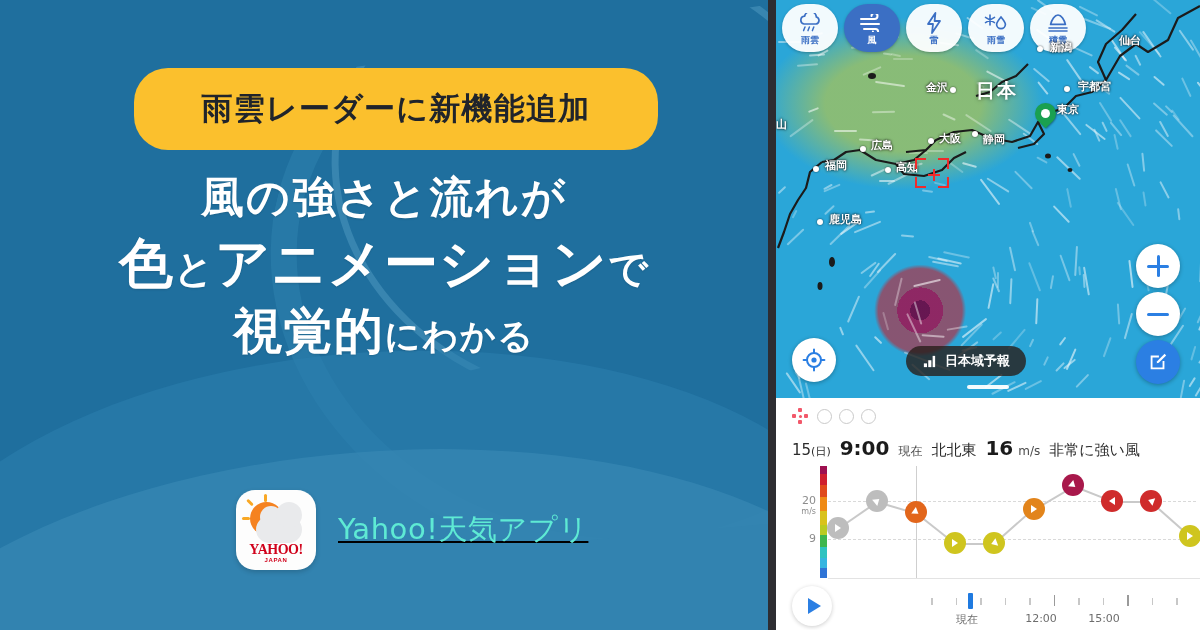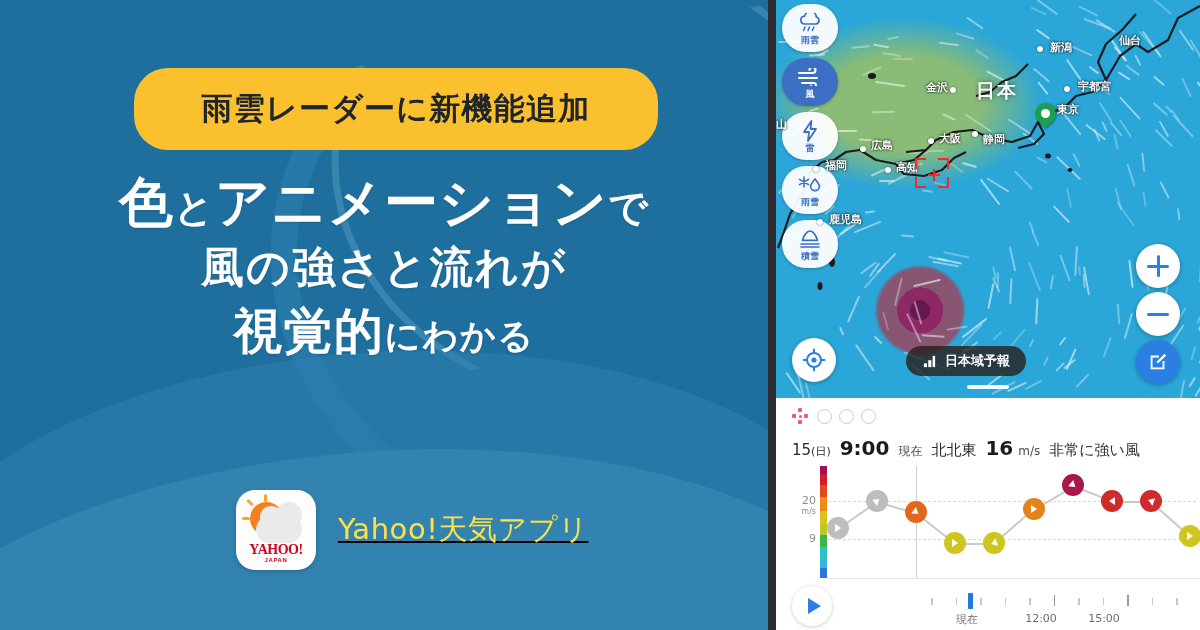--- a/index.html
+++ b/index.html
@@ -50,21 +50,21 @@
     box-shadow:0 2px 5px rgba(0,0,0,.18);
   }
   .sun{position:absolute;left:14px;top:12px;width:33px;height:33px;border-radius:50%;background:#f58220;}
   .sun-ray{position:absolute;background:#f9a825;border-radius:2px;}
   .cloud{position:absolute;left:20px;top:26px;width:46px;height:27px;background:#e9eaec;border-radius:14px;}
   .cloud:before{content:"";position:absolute;left:4px;top:-10px;width:22px;height:22px;border-radius:50%;background:#e9eaec;}
   .cloud:after{content:"";position:absolute;left:20px;top:-14px;width:26px;height:26px;border-radius:50%;background:#e9eaec;}
   .yj{position:absolute;left:0;right:0;bottom:7px;text-align:center;}
   .yj-main{font-size:14px;font-weight:bold;color:#d0021b;letter-spacing:-.5px;font-family:"Liberation Serif",serif;}
   .yj-sub{font-size:6px;font-weight:bold;color:#d0021b;letter-spacing:.6px;margin-top:-1px;}
-  .app-label{font-size:29px;color:#fde047;letter-spacing:.02em;font-family:"DejaVu Sans","Liberation Sans",sans-serif;}
+  .app-label{font-size:29px;color:#5eead4;letter-spacing:.02em;font-family:"DejaVu Sans","Liberation Sans",sans-serif;}
 
   
   .phone{position:absolute;left:768px;top:0;width:432px;height:630px;background:#2d2d32;}
   .screen{position:absolute;left:8px;top:0;width:424px;height:630px;background:#fff;overflow:hidden;}
 
   
   .map{position:absolute;left:0;top:0;width:424px;height:398px;overflow:hidden;background:#2aa6d8;}
   .mapgrad{position:absolute;inset:-8% -8% -8% -8%;
     background:
       radial-gradient(circle at 34% 78%, #6b0f4a 0 3%, #a01250 3% 7%, #c61f2e 7% 13%, #e0451c 13% 21%, #ef7a18 21% 31%, #efa016 31% 42%, transparent 42%),
@@ -92,21 +92,21 @@
   .pin{position:absolute;width:21px;height:27px;}
   .pin-body{position:absolute;left:0;top:0;width:21px;height:21px;border-radius:50% 50% 50% 0;background:#1aa050;transform:rotate(-45deg);box-shadow:0 1px 2px rgba(0,0,0,.4);}
   .pin-dot{position:absolute;left:6px;top:6px;width:9px;height:9px;border-radius:50%;background:#fff;}
   .crosshair{position:absolute;width:34px;height:30px;}
   .ch-c{position:absolute;width:9px;height:9px;border:2px solid #ef2b2b;}
   .ch-plus{position:absolute;left:13px;top:11px;width:12px;height:12px;}
   .ch-plus:before{content:"";position:absolute;left:5px;top:0;width:2px;height:12px;background:#ef2b2b;}
   .ch-plus:after{content:"";position:absolute;left:0;top:5px;width:12px;height:2px;background:#ef2b2b;}
 
   
-  .layers{position:absolute;left:6px;top:4px;display:flex;flex-direction:column;gap:6px;}
+  .layers{position:absolute;left:6px;top:4px;display:flex;gap:6px;}
   .layer-btn{
     width:56px;height:48px;border-radius:24px;background:rgba(255,255,255,.94);
     display:flex;flex-direction:column;align-items:center;justify-content:center;gap:0;
     box-shadow:0 1px 3px rgba(0,0,0,.25);
   }
   .layer-btn.active{background:#3b6fc4;}
   .layer-btn .lb-icon{height:24px;display:flex;align-items:center;justify-content:center;}
   .layer-btn .lb-lab{font-size:9px;color:#3b6fc4;font-weight:bold;line-height:11px;font-family:"DejaVu Sans",sans-serif;}
   .layer-btn.active .lb-lab{color:#fff;}
 
@@ -184,24 +184,24 @@
     <div class="wave w2"></div>
   </div>
 
   <div class="promo">
 
     <div class="badge">
       <span class="badge-text">雨雲レーダーに新機能追加</span>
     </div>
 
     <div class="headline">
+      <div class="hl-line hl1">風の強さと流れが</div>
       <div class="hl-line hl2">
         <span>色</span><span class="sm">と</span><span>アニメーション</span><span class="sm">で</span>
       </div>
-      <div class="hl-line hl1">風の強さと流れが</div>
       <div class="hl-line hl3">
         <span>視覚的</span><span class="sm">にわかる</span>
       </div>
     </div>
 
     <div class="app-row">
       <div class="app-icon">
         <div class="sun-ray" style="left:28px;top:4px;width:3px;height:8px;"></div>
         <div class="sun-ray" style="left:10px;top:11px;width:8px;height:3px;transform:rotate(45deg);"></div>
         <div class="sun-ray" style="left:6px;top:27px;width:8px;height:3px;"></div>

